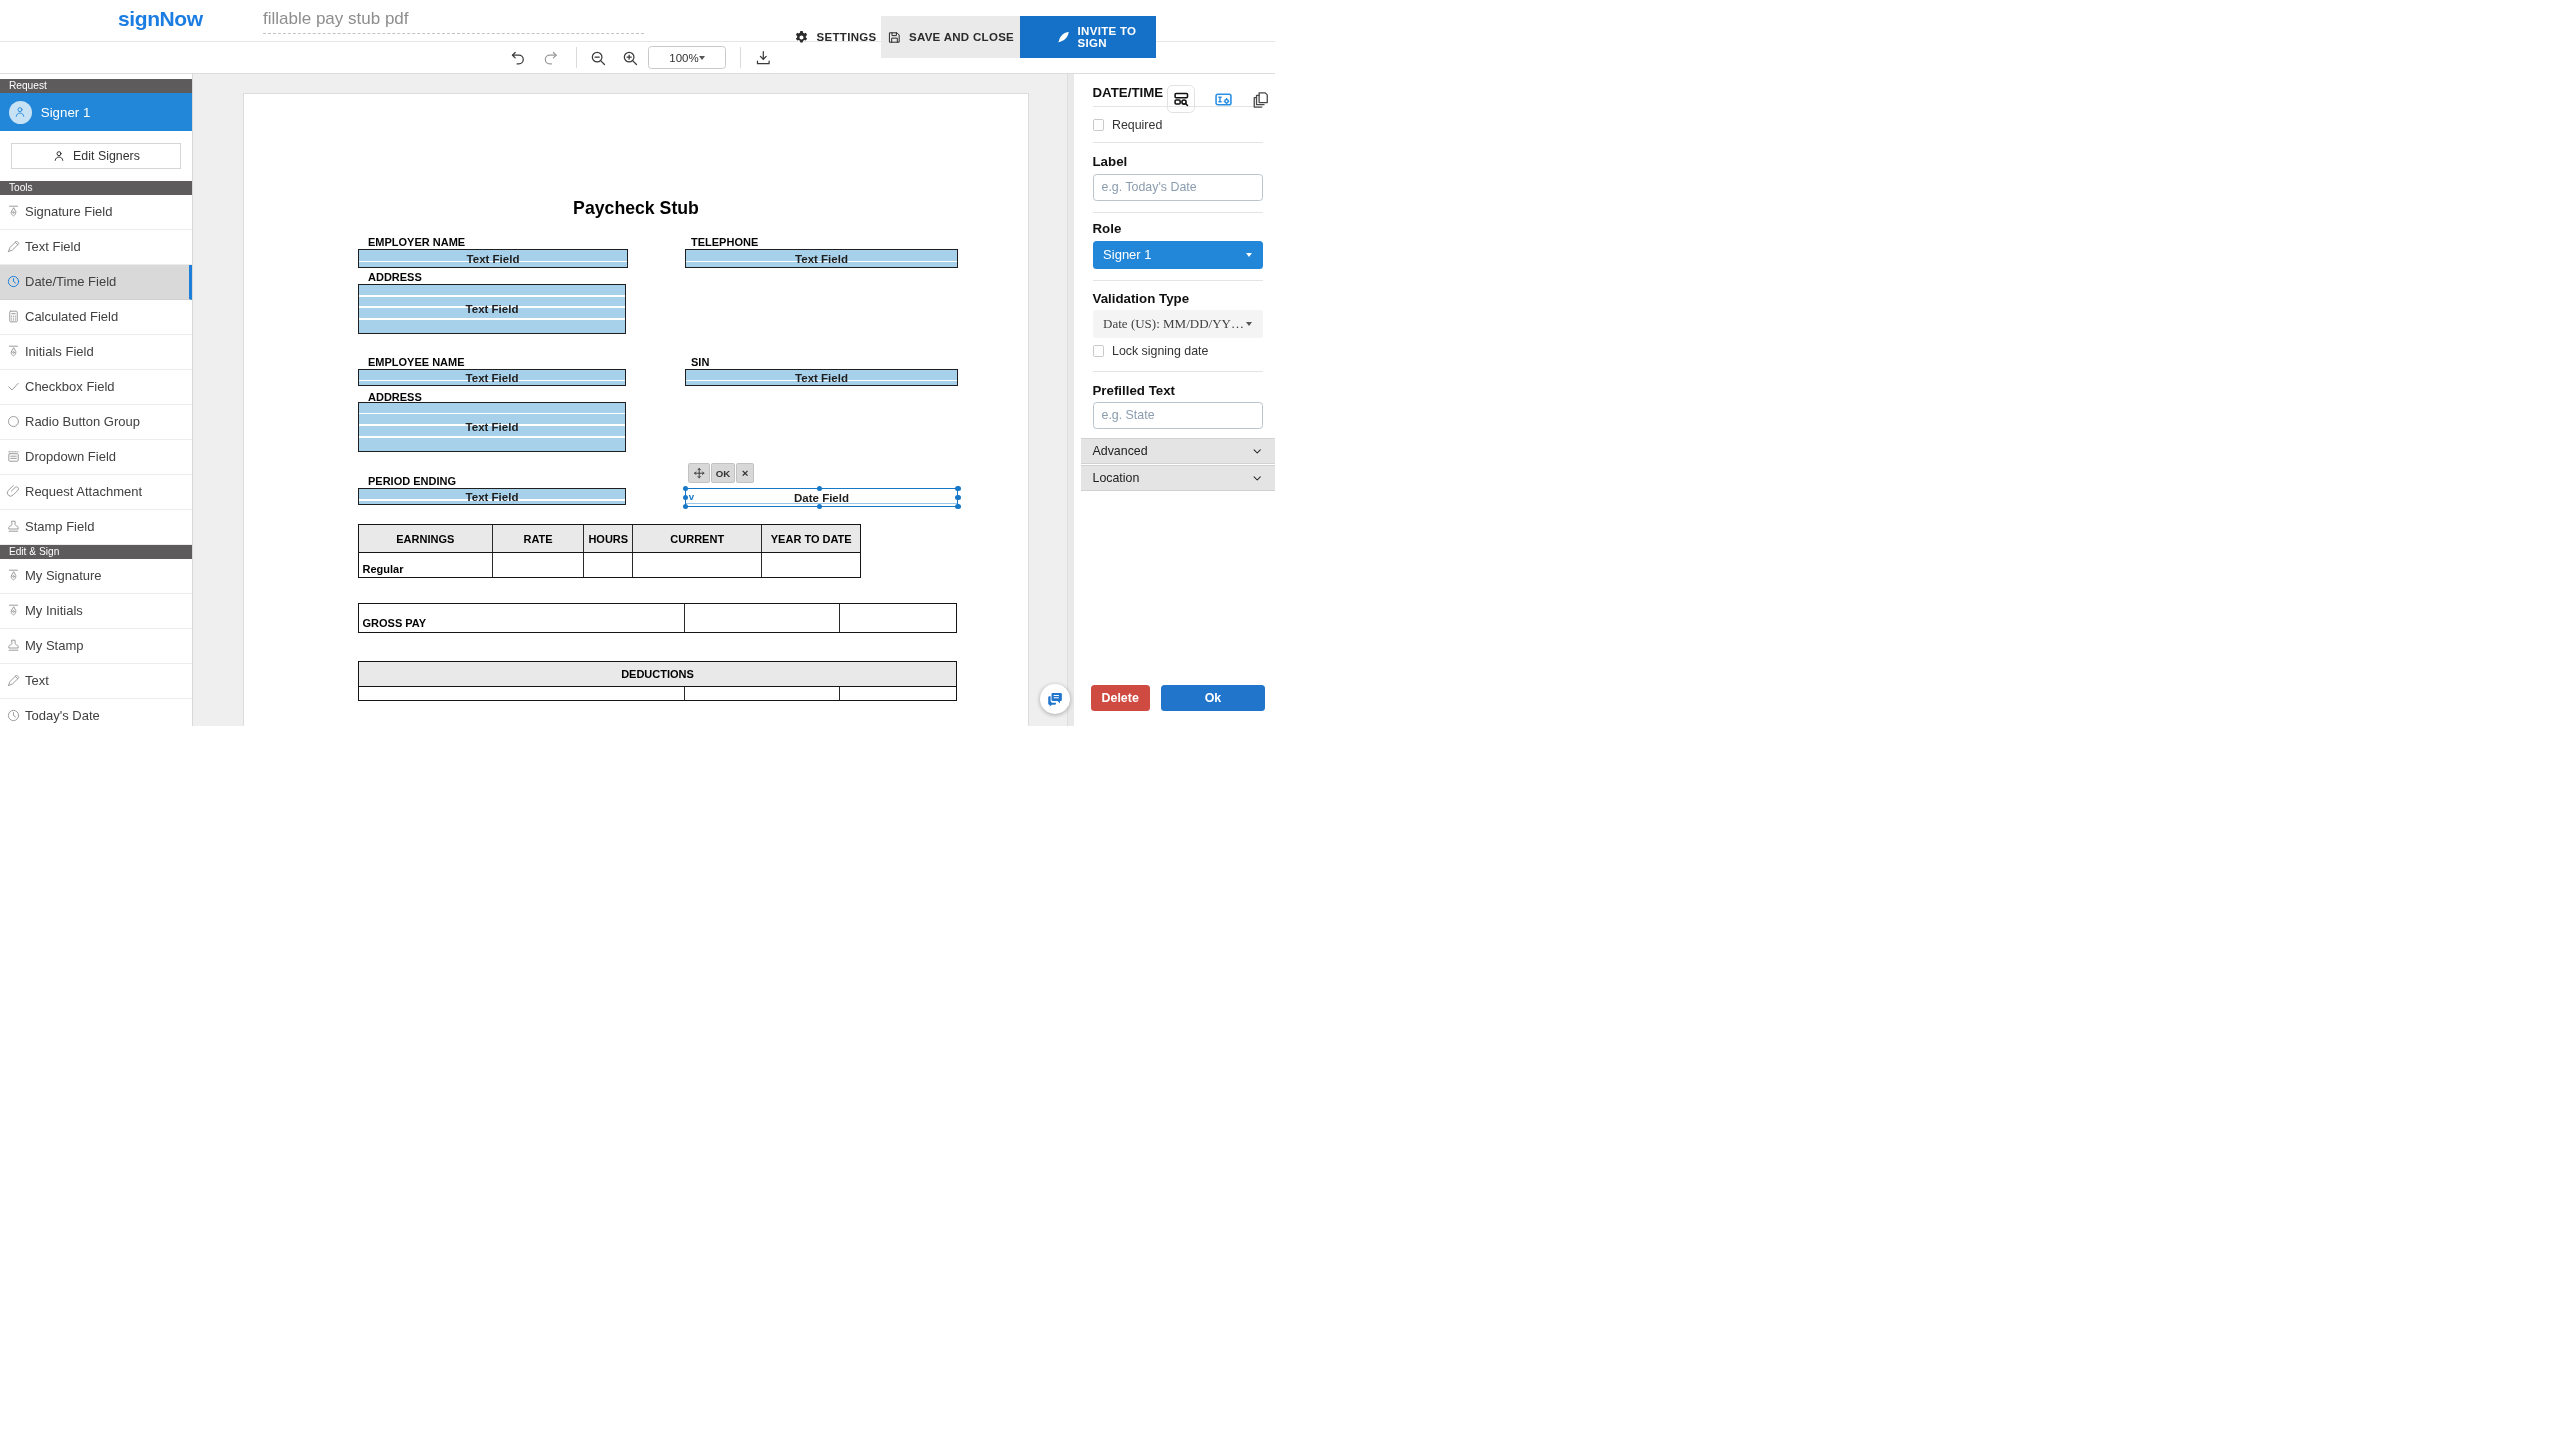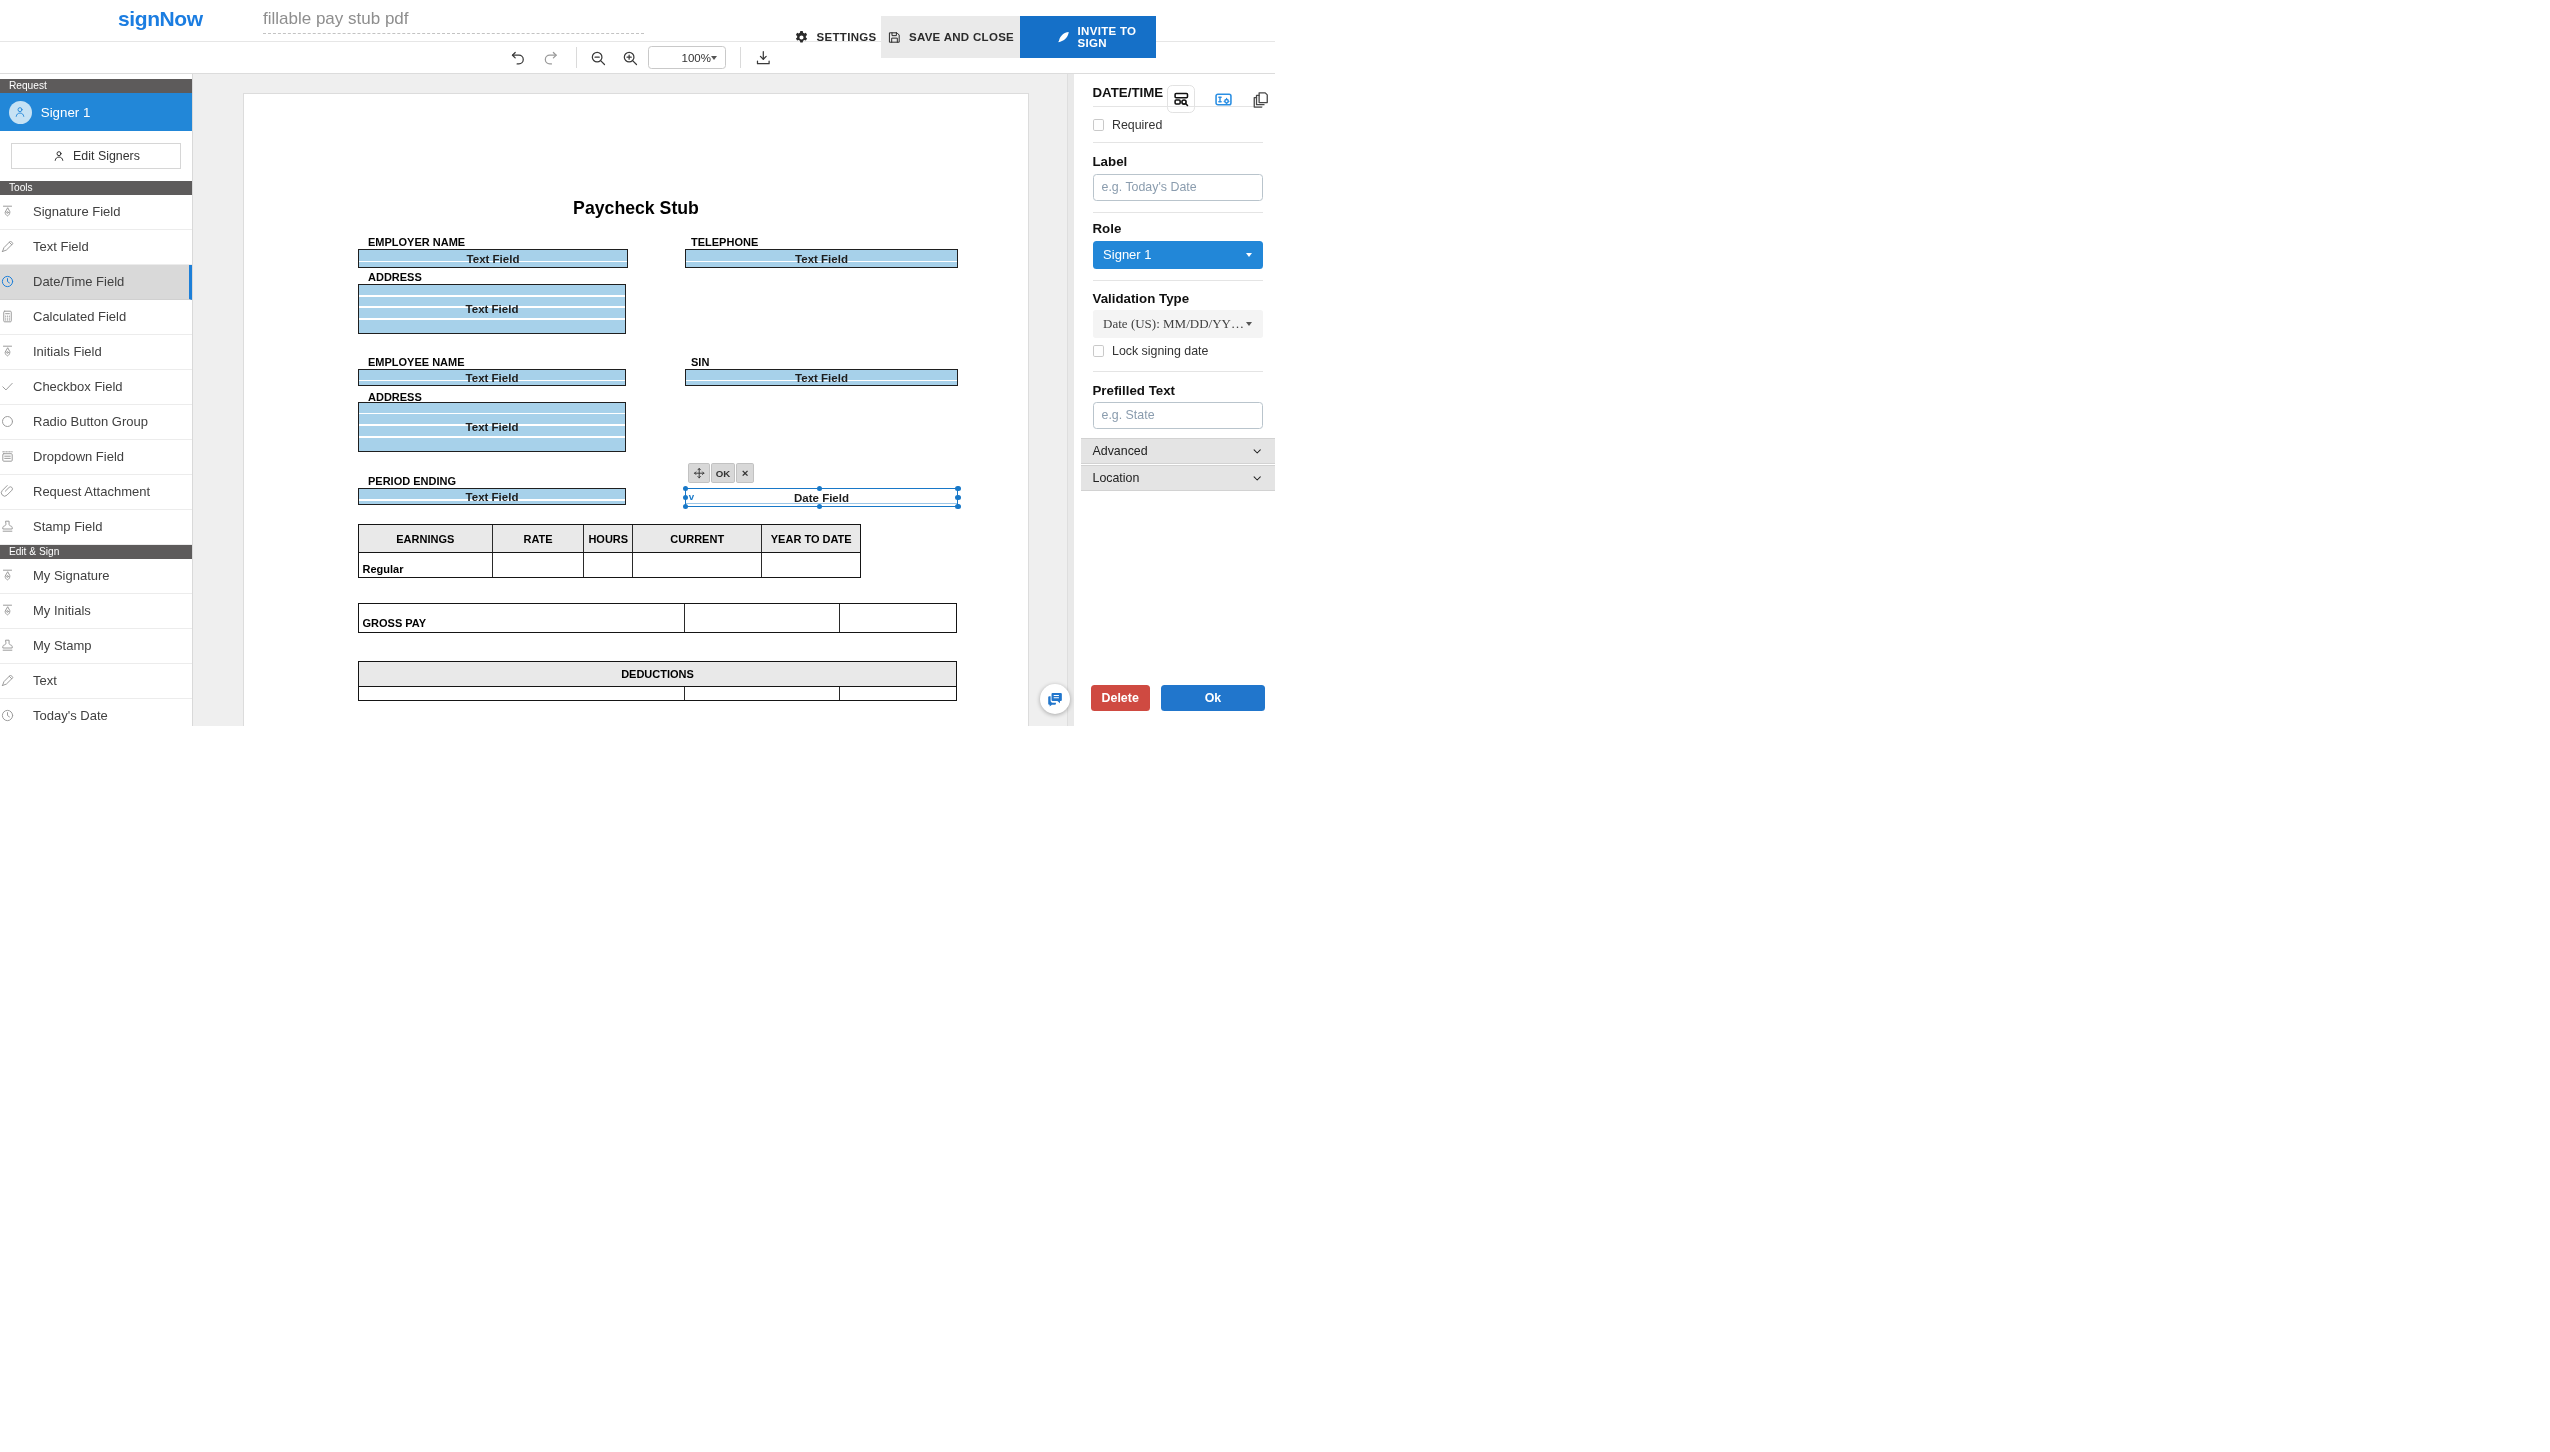--- a/index.html
+++ b/index.html
@@ -19,40 +19,40 @@
   .btn-settings{left:788px;width:93px;justify-content:center;}
   .btn-save{left:881px;width:139px;background:#eaeaea;justify-content:center;}
   .btn-invite{left:1020px;width:136px;background:#1570c8;color:#fff;justify-content:center;padding-left:36px;}
 
   
   .toolbar{position:absolute;left:0;top:42px;width:1275px;height:32px;background:#fff;border-bottom:0.9px solid #dcdcdc;z-index:4;}
   .tool{position:absolute;top:5.3px;width:21px;height:21px;display:flex;align-items:center;justify-content:center;color:#3a3a3a;cursor:pointer;}
   .tool.dim{color:#9a9a9a;}
   .vsep{position:absolute;top:5.3px;width:0.9px;height:21px;background:#dadada;}
   .zoom-select{position:absolute;left:648px;top:4.4px;width:78px;height:23px;border:0.9px solid #c9c9c9;border-radius:3.5px;
-      display:flex;align-items:center;justify-content:flex-end;padding:0 8px;font-size:11.5px;color:#333;cursor:pointer;background:#fff;}
+      display:flex;align-items:center;justify-content:center;padding:0 8px;font-size:11.5px;color:#333;cursor:pointer;background:#fff;}
   .caret{width:0;height:0;border-left:3.5px solid transparent;border-right:3.5px solid transparent;border-top:4.4px solid currentColor;display:inline-block;}
   .rtool{position:absolute;top:44px;display:flex;align-items:center;justify-content:center;cursor:pointer;}
   .rtool.boxed{left:1167px;top:43px;width:28px;height:28px;border:0.9px solid #e2e2e2;border-radius:5.3px;color:#111;}
   .rtool.blue{left:1210px;width:26.6px;height:26.6px;color:#2b8fe3;}
   .rtool.copies{left:1247px;width:26.6px;height:26.6px;color:#474747;}
 
   
   .content{position:absolute;left:0;top:73px;width:1275px;height:653px;overflow:hidden;}
 
   
   .sidebar{position:absolute;left:0;top:0;width:193px;height:653px;background:#fff;border-right:0.9px solid #d9d9d9;overflow:hidden;}
   .secbar{height:14px;background:#5d5b5b;color:#fff;font-size:10.2px;line-height:14px;padding-left:8.9px;}
   .secbar.request{margin-top:6.2px;}
   .signer-row{height:38px;background:#2287d8;color:#fff;display:flex;align-items:center;gap:8.9px;padding-left:8.9px;cursor:pointer;}
   .signer-avatar{width:23px;height:23px;border-radius:50%;background:#c6e2f4;color:#2287d8;display:flex;align-items:center;justify-content:center;}
   .signer-name{font-size:13.3px;}
   .edit-signers{margin:11.5px 10.6px;height:26.6px;border:0.9px solid #d6d6d6;background:#fff;display:flex;align-items:center;justify-content:center;gap:7px;
                 font-size:12.4px;color:#333;cursor:pointer;}
-  .srow{height:35px;display:flex;align-items:center;gap:18px;padding-left:0;border-bottom:0.9px solid #ececec;color:#9c9c9c;cursor:pointer;background:#fff;}
+  .srow{height:35px;display:flex;align-items:center;gap:4px;padding-left:6px;border-bottom:0.9px solid #ececec;color:#9c9c9c;cursor:pointer;background:#fff;}
   .srow .slabel{font-size:13px;color:#414141;}
   .srow.sel{background:#d9d9d9;border-right:3.5px solid #1d7fd8;color:#1d7fd8;border-bottom:0.9px solid #d0d0d0;}
   .srow svg.icn{width:15px;height:15px;}
 
   
   .canvas{position:absolute;left:193px;top:0;width:881px;height:653px;background:#efefef;overflow:hidden;}
   .vscroll{position:absolute;right:0;top:0;width:7px;height:653px;background:#e9e9e9;border-left:0.9px solid #dedede;}
   .page{position:absolute;left:50px;top:20.4px;width:786px;height:673px;background:#fff;border:0.9px solid #dcdcdc;
         font-family:"Liberation Sans",sans-serif;color:#000;}
   .doc-label{position:absolute;font-size:11px;font-weight:bold;color:#050505;white-space:nowrap;}

